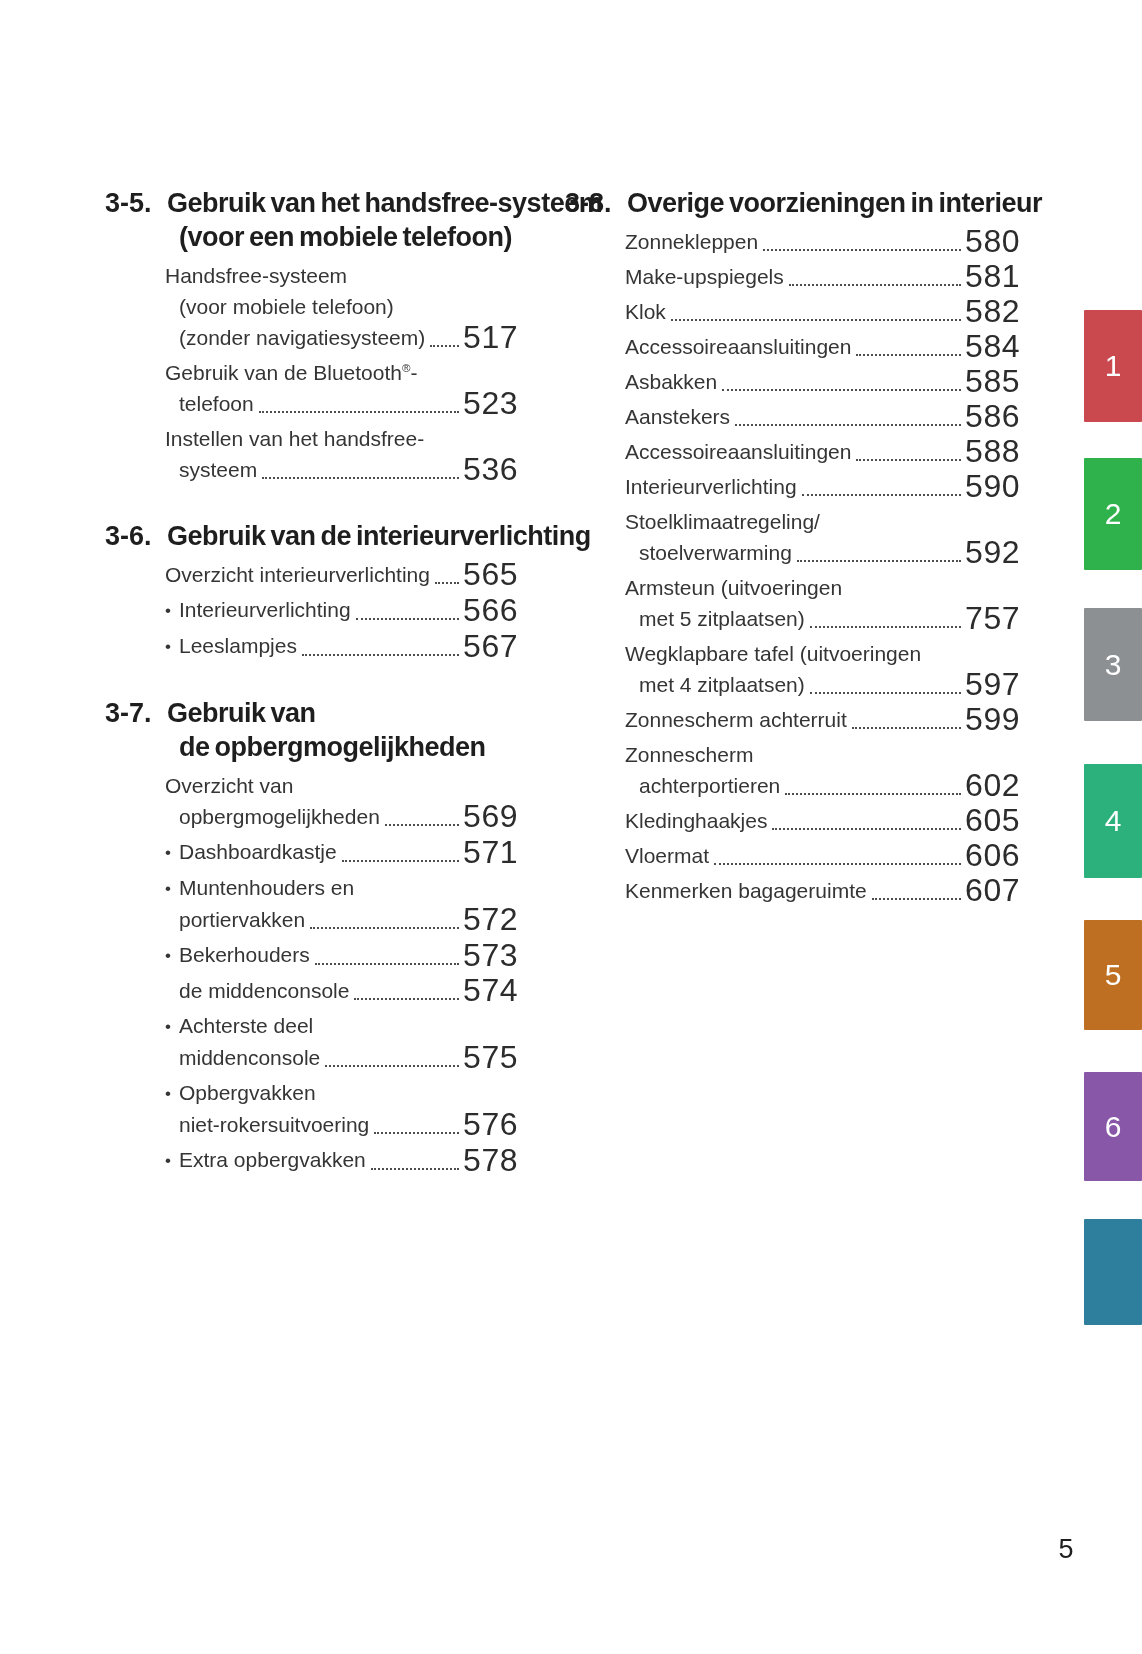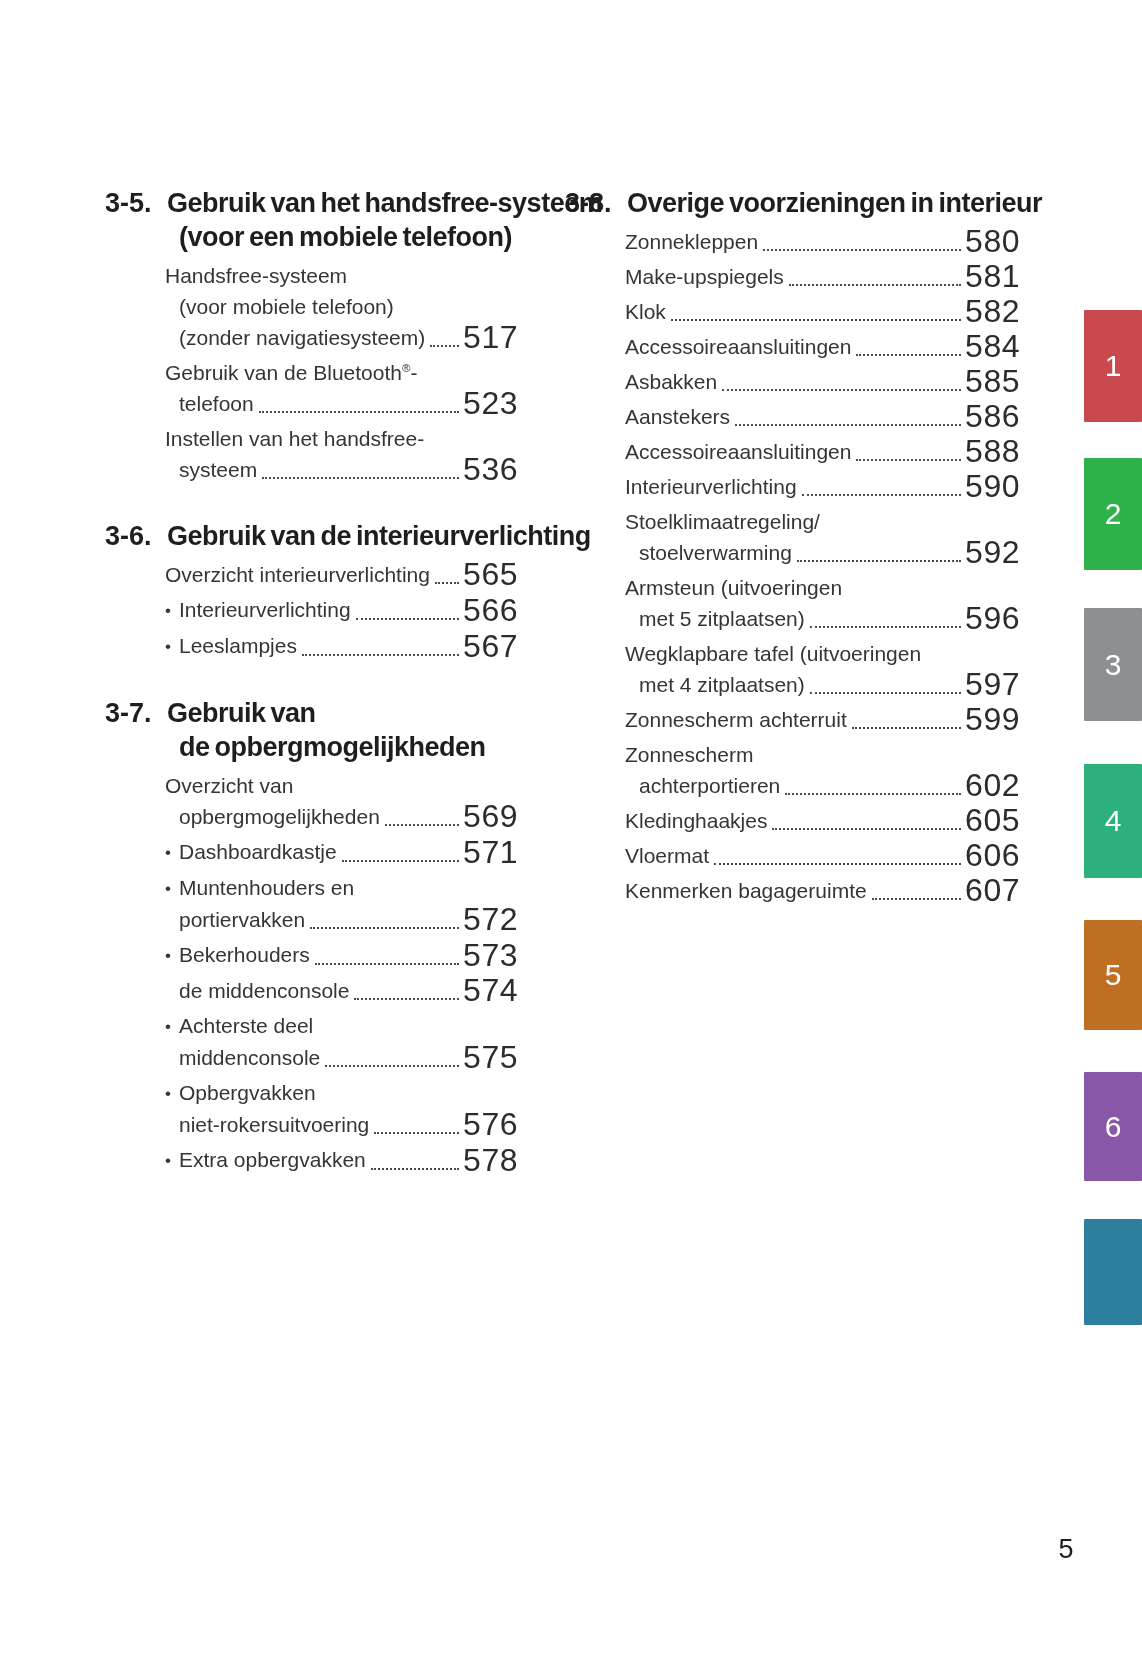--- a/index.html
+++ b/index.html
@@ -266,21 +266,21 @@
               <span class="txt">stoelverwarming</span>
               <span class="dots"></span>
               <span class="pg">592</span>
             </div>
           </div>
           <div class="entry">
             <div class="line"><span class="txt">Armsteun (uitvoeringen</span></div>
             <div class="line cont with-page">
               <span class="txt">met 5 zitplaatsen)</span>
               <span class="dots"></span>
-              <span class="pg">596</span>
+              <span class="pg">757</span>
             </div>
           </div>
           <div class="entry">
             <div class="line"><span class="txt">Wegklapbare tafel (uitvoeringen</span></div>
             <div class="line cont with-page">
               <span class="txt">met 4 zitplaatsen)</span>
               <span class="dots"></span>
               <span class="pg">597</span>
             </div>
           </div>

